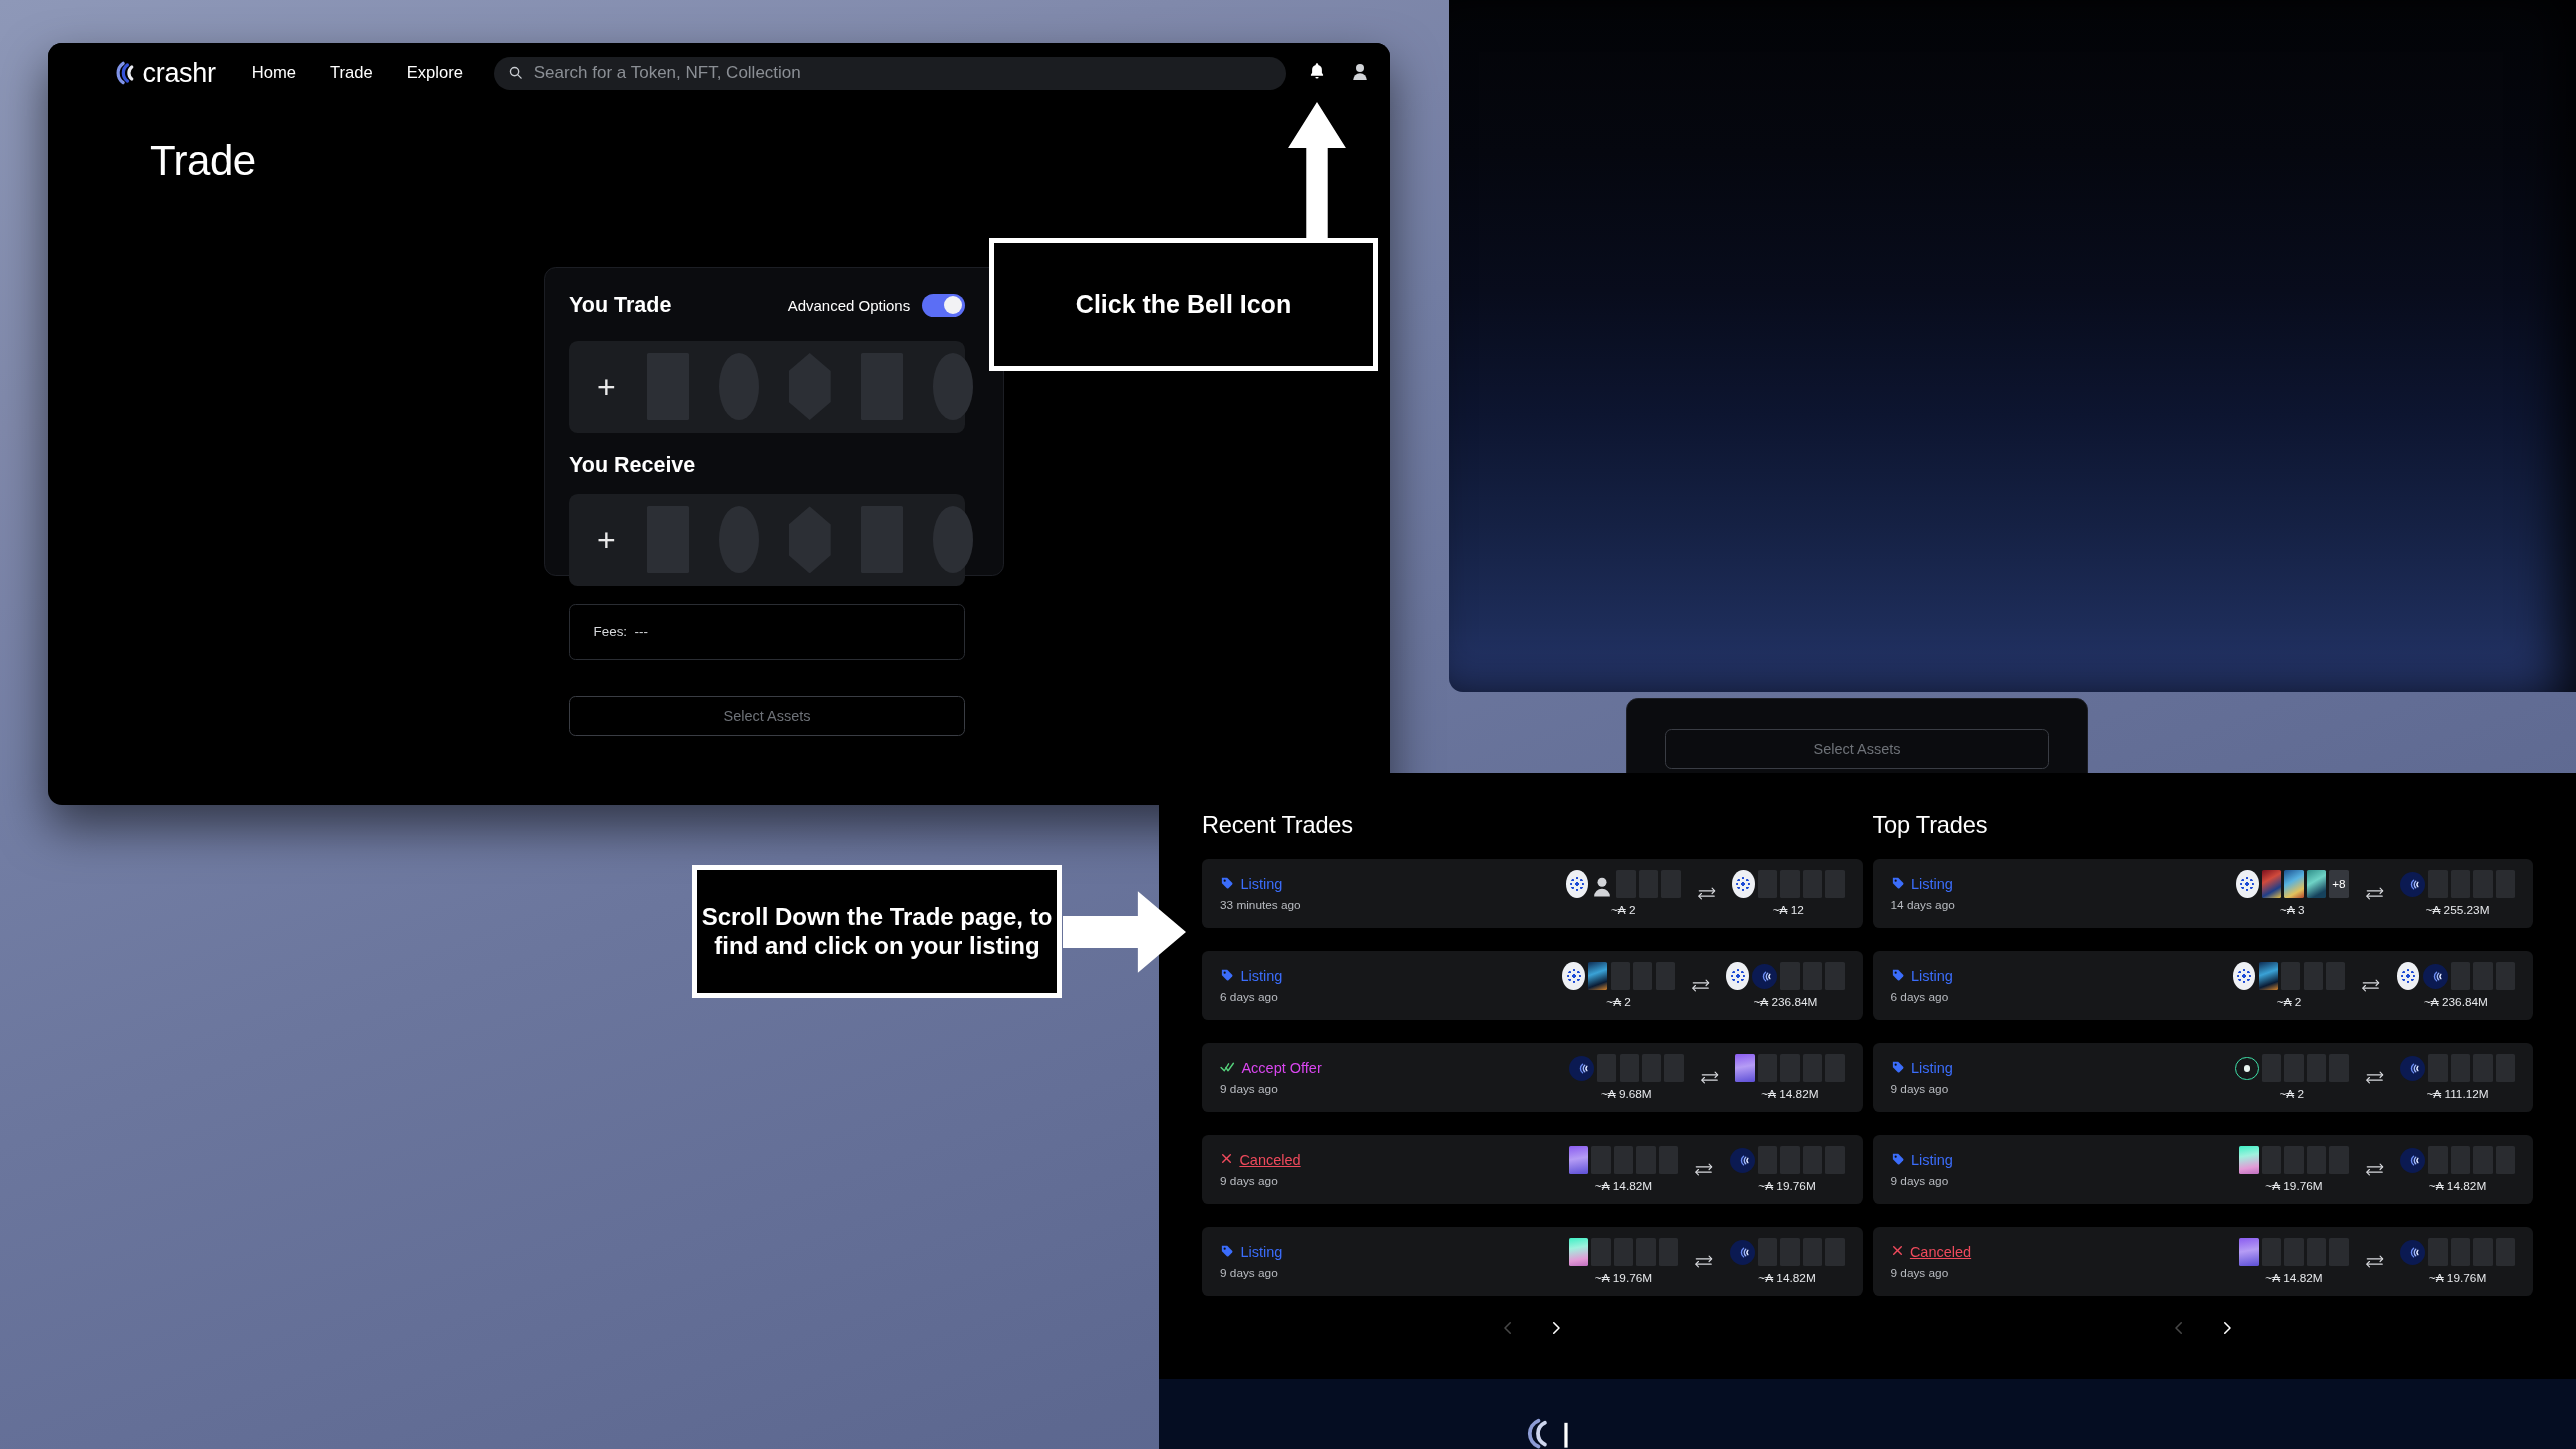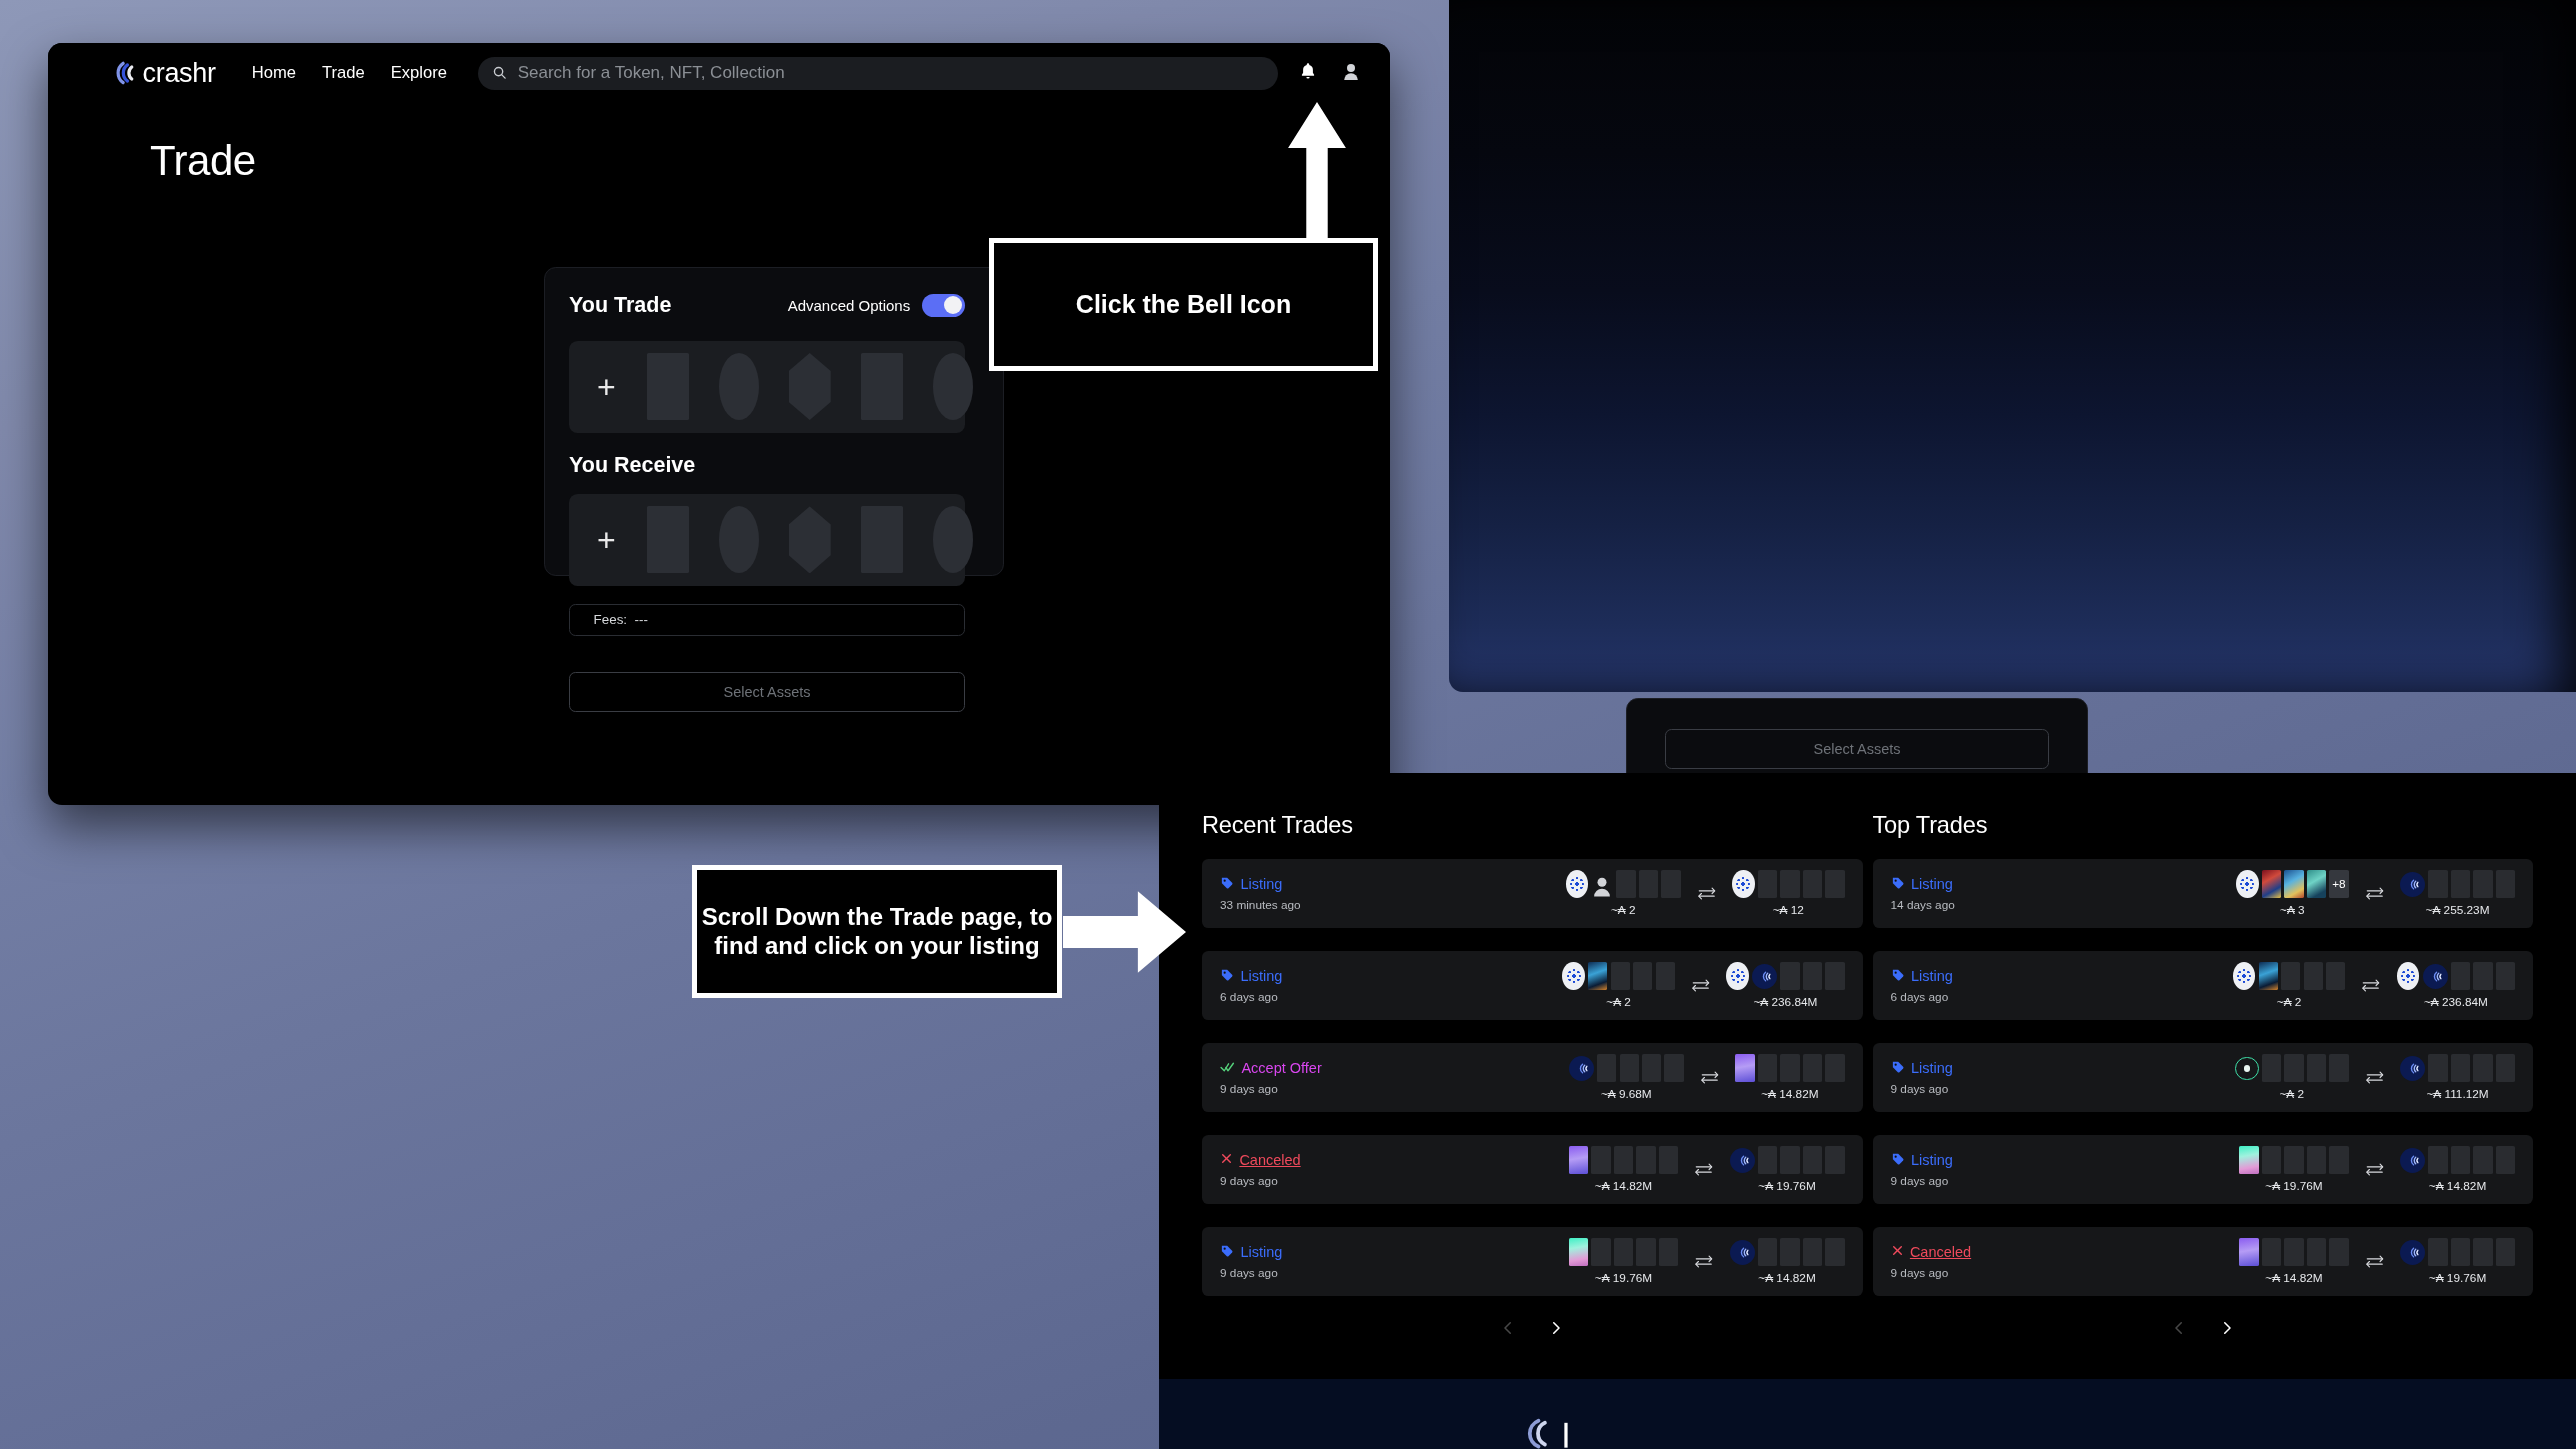--- a/index.html
+++ b/index.html
@@ -46,21 +46,21 @@
     position: relative; height: 60px;
     display: flex; align-items: center;
     padding: 0 0 0 59px;
     background: #000;
   }
   .brand { display: flex; align-items: center; gap: 7.5px; }
   .brand-mark { width: 28px; height: 28px; position: relative; }
   .brand-text {
     font-size: 27px; font-weight: 400; color: #fff; letter-spacing: -0.3px;
   }
-  .nav-links { display: flex; gap: 26px; margin-left: 36px; }
+  .nav-links { display: flex; gap: 34px; margin-left: 36px; }
   .nav-links a {
     color: #ffffff; font-size: 16.6px; text-decoration: none; font-weight: 400;
   }
   .search-wrap {
     margin-left: 31px;
     width: 800px; height: 33px;
     background: #1b1d21;
     border-radius: 16.6px;
     display: flex; align-items: center;
     padding: 0 14px; gap: 10.7px;
@@ -115,21 +115,21 @@
     user-select: none; cursor: pointer;
   }
   .ph-row { display: flex; align-items: center; gap: 30px; }
   .ph { background: #2c2f35; }
   .ph-rect { width: 42px; height: 67px; border-radius: 1.6px; }
   .ph-circ { width: 40px; height: 67px; border-radius: 50%; }
   .ph-hex  { width: 42px; height: 67px;
              clip-path: polygon(50% 0%, 100% 27%, 100% 73%, 50% 100%, 0% 73%, 0% 27%); }
   .sec-title { color:#fff; font-size:21.5px; font-weight:700; margin: 20.4px 0 16px; }
   .fees-box {
-    margin-top: 18px; height: 32px; border: 0.5px solid #2a2d33; border-radius: 6.4px;
+    margin-top: 18px; height: 56px; border: 0.5px solid #2a2d33; border-radius: 6.4px;
     display: flex; align-items: center; padding-left: 23.6px;
     color: #d6d8db; font-size: 13.4px;
   }
   .select-assets {
     margin-top: 36px; height: 40px; border: 0.5px solid #3a3d44; border-radius: 6.4px;
     display: flex; align-items: center; justify-content: center;
     color: #6e7278; font-size: 14.5px; cursor: pointer;
   }
 
   

